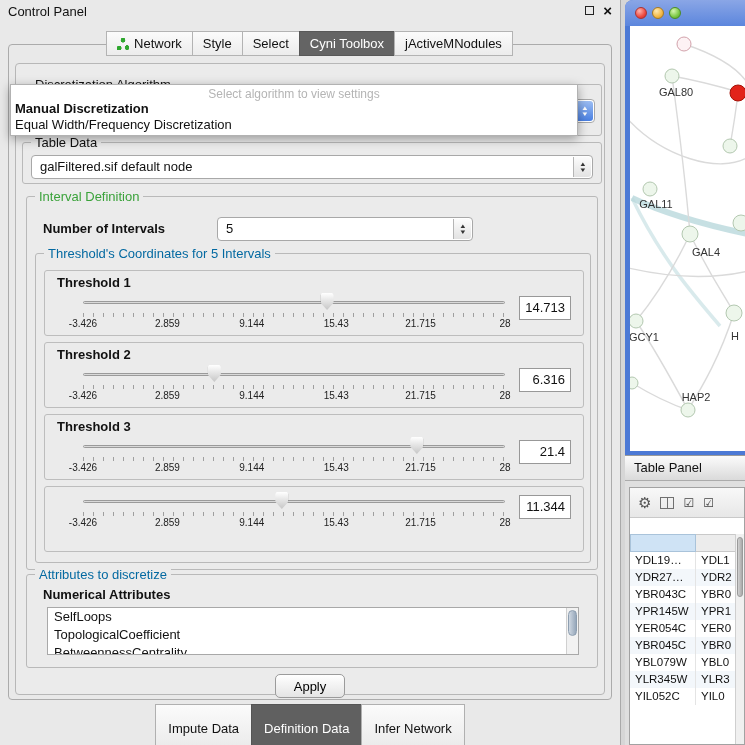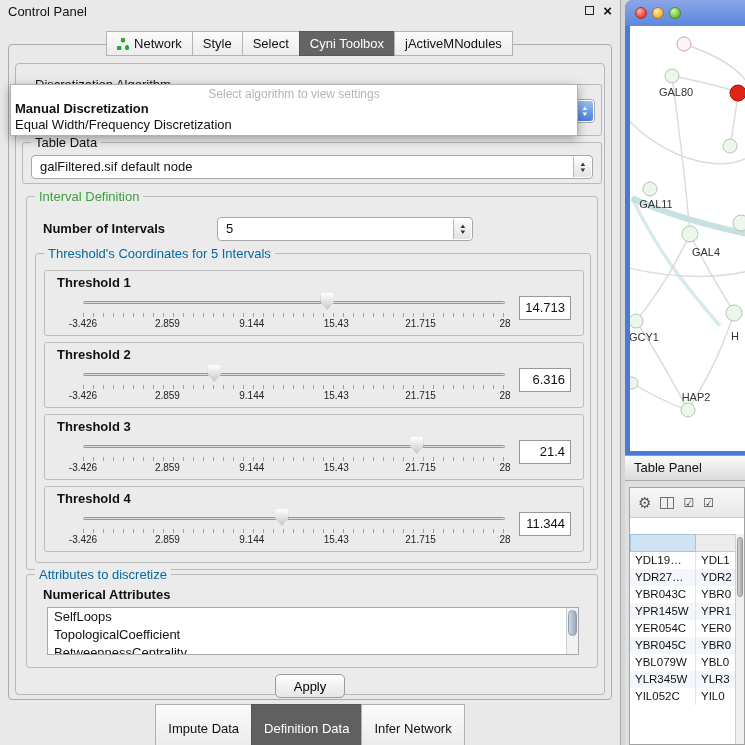--- a/index.html
+++ b/index.html
@@ -240,21 +240,20 @@
                       <span class="tick-label" style="left: 60%;">15.43</span>
                       <span class="tick-label" style="left: 80%;">21.715</span>
                       <span class="tick-label" style="left: 100%;">28</span>
                     </div>
                 </div>
                 <div class="th-value">21.4</div>
               </div>
             </div>
 
             <div class="threshold-block b3">
-              <div class="th-title">Threshold 4</div>
               <div class="th-row">
                 <div class="slider">
                   <div class="track"></div>
                   <div class="thumb" style="left: 46.9993%;"></div>
                   <div class="ticks"></div>
                   <div class="tick-labels">
                       <span class="tick-label" style="left: 0%;">-3.426</span>
                       <span class="tick-label" style="left: 20%;">2.859</span>
                       <span class="tick-label" style="left: 40%;">9.144</span>
                       <span class="tick-label" style="left: 60%;">15.43</span>

